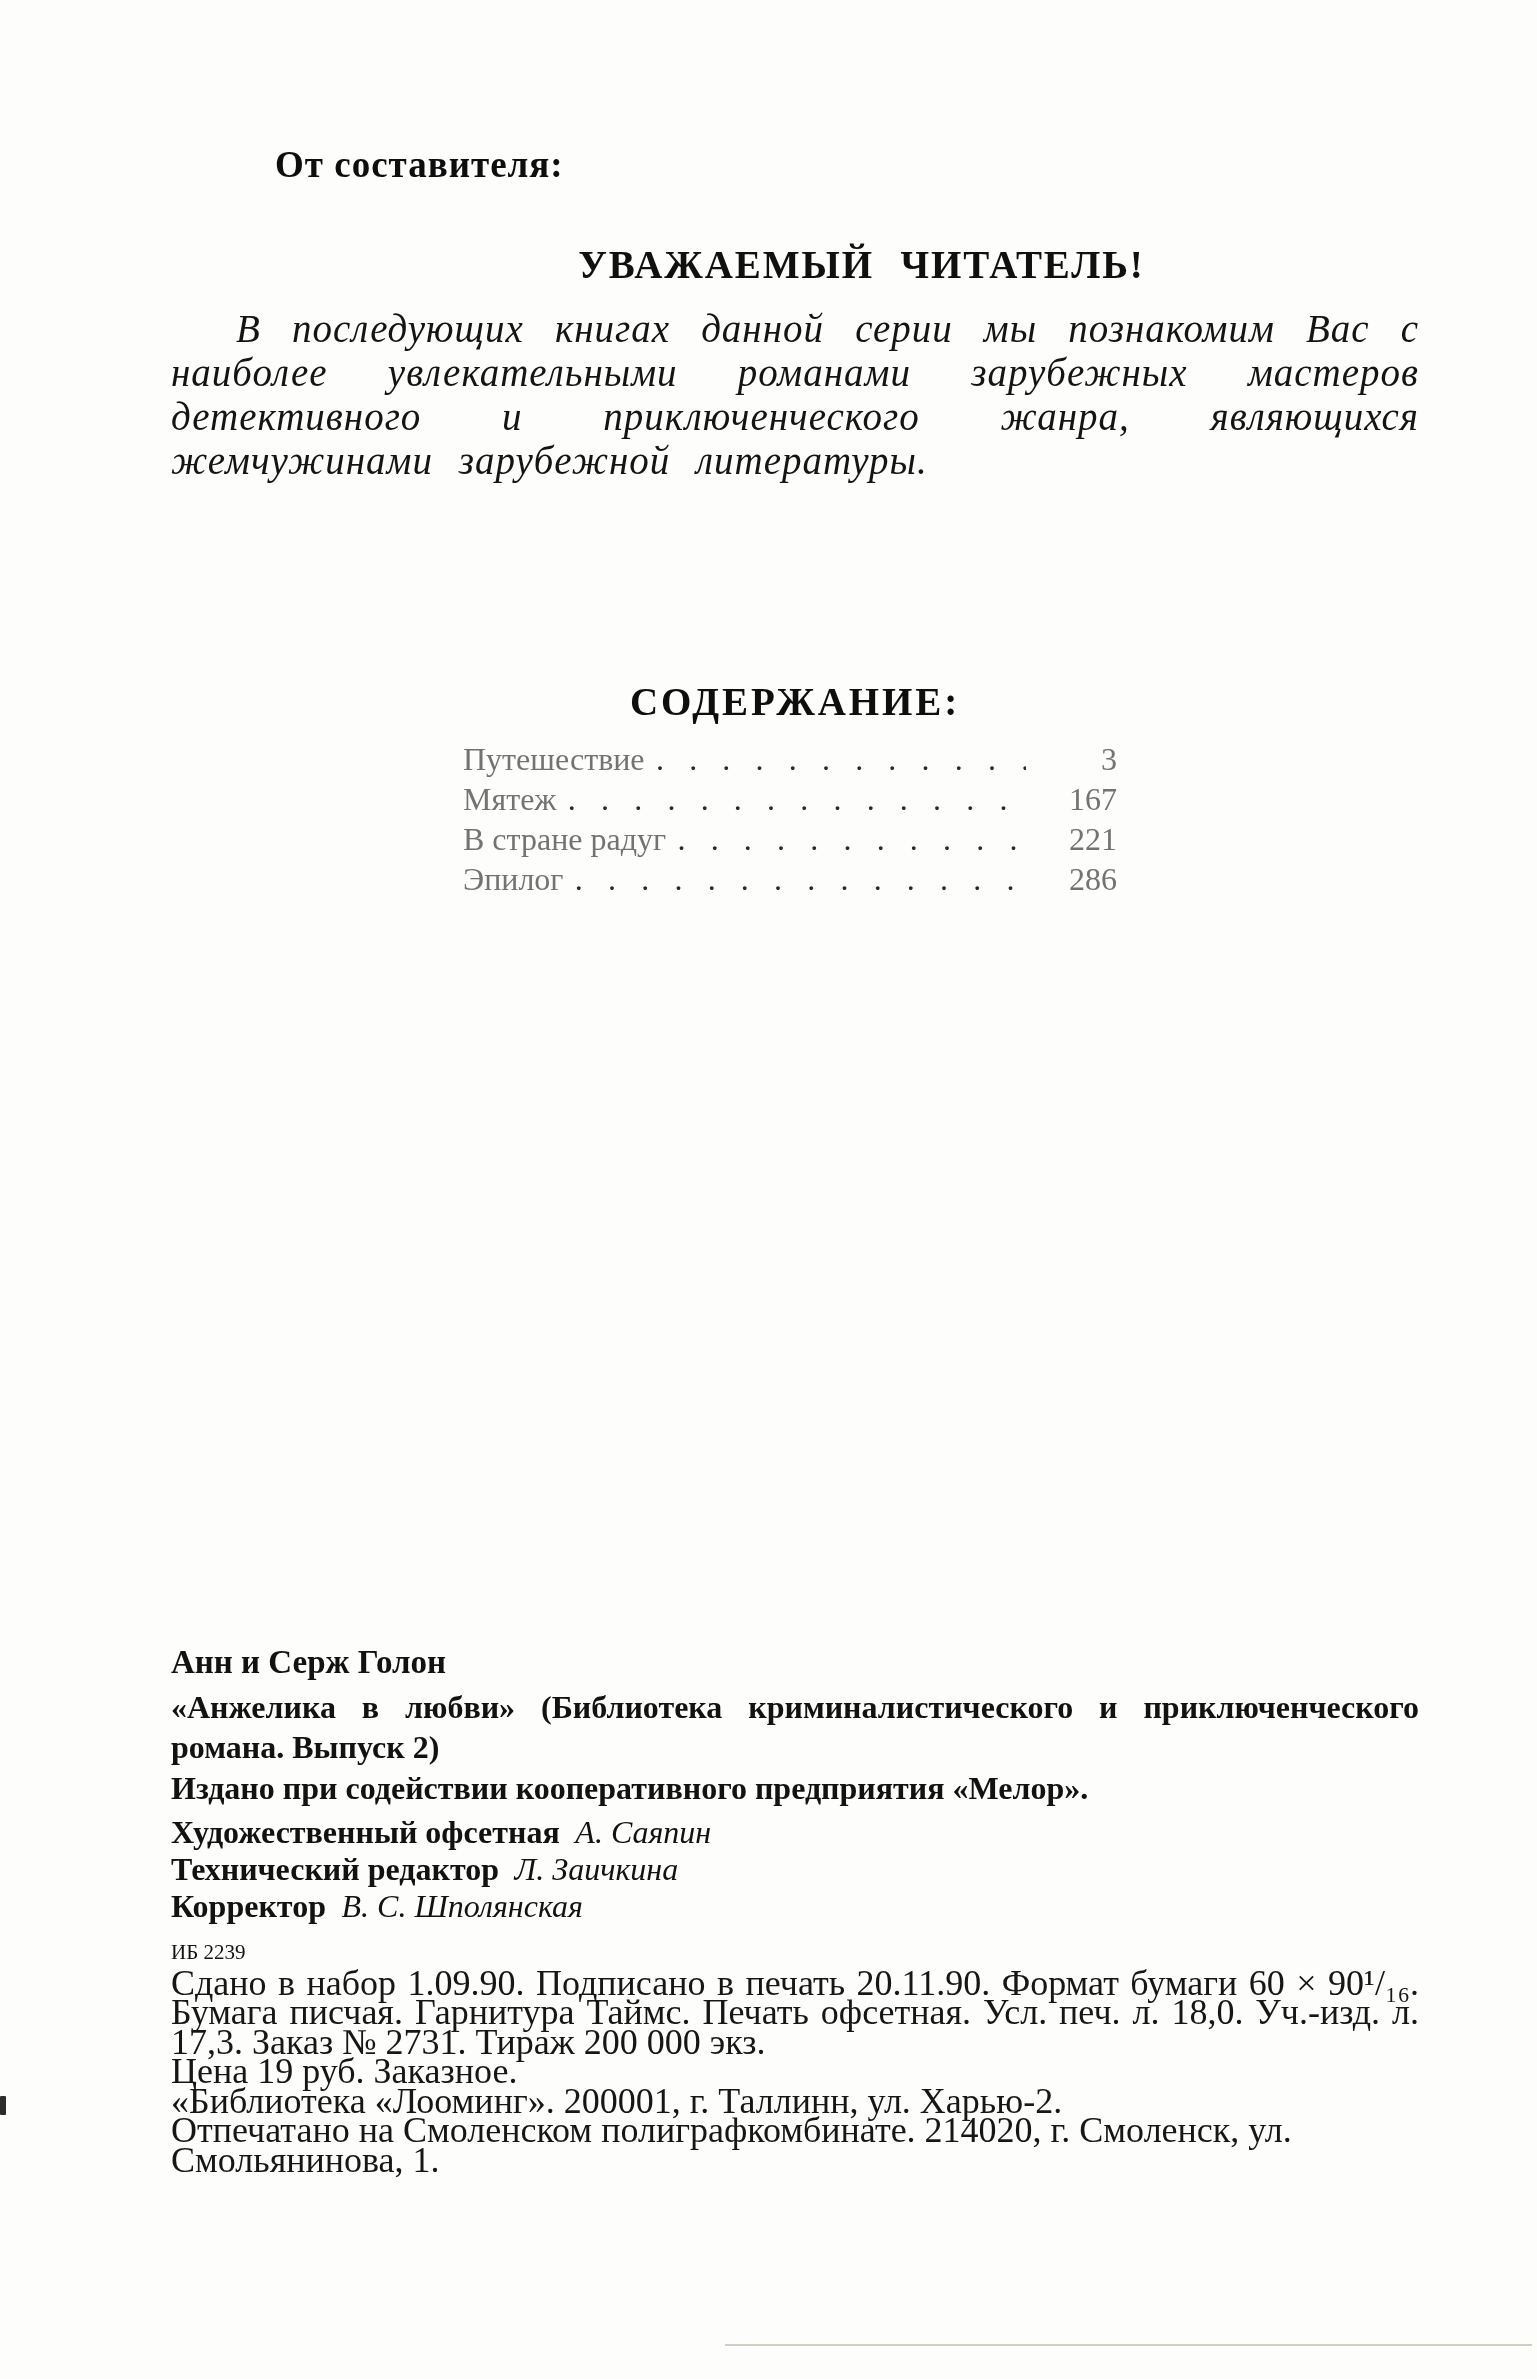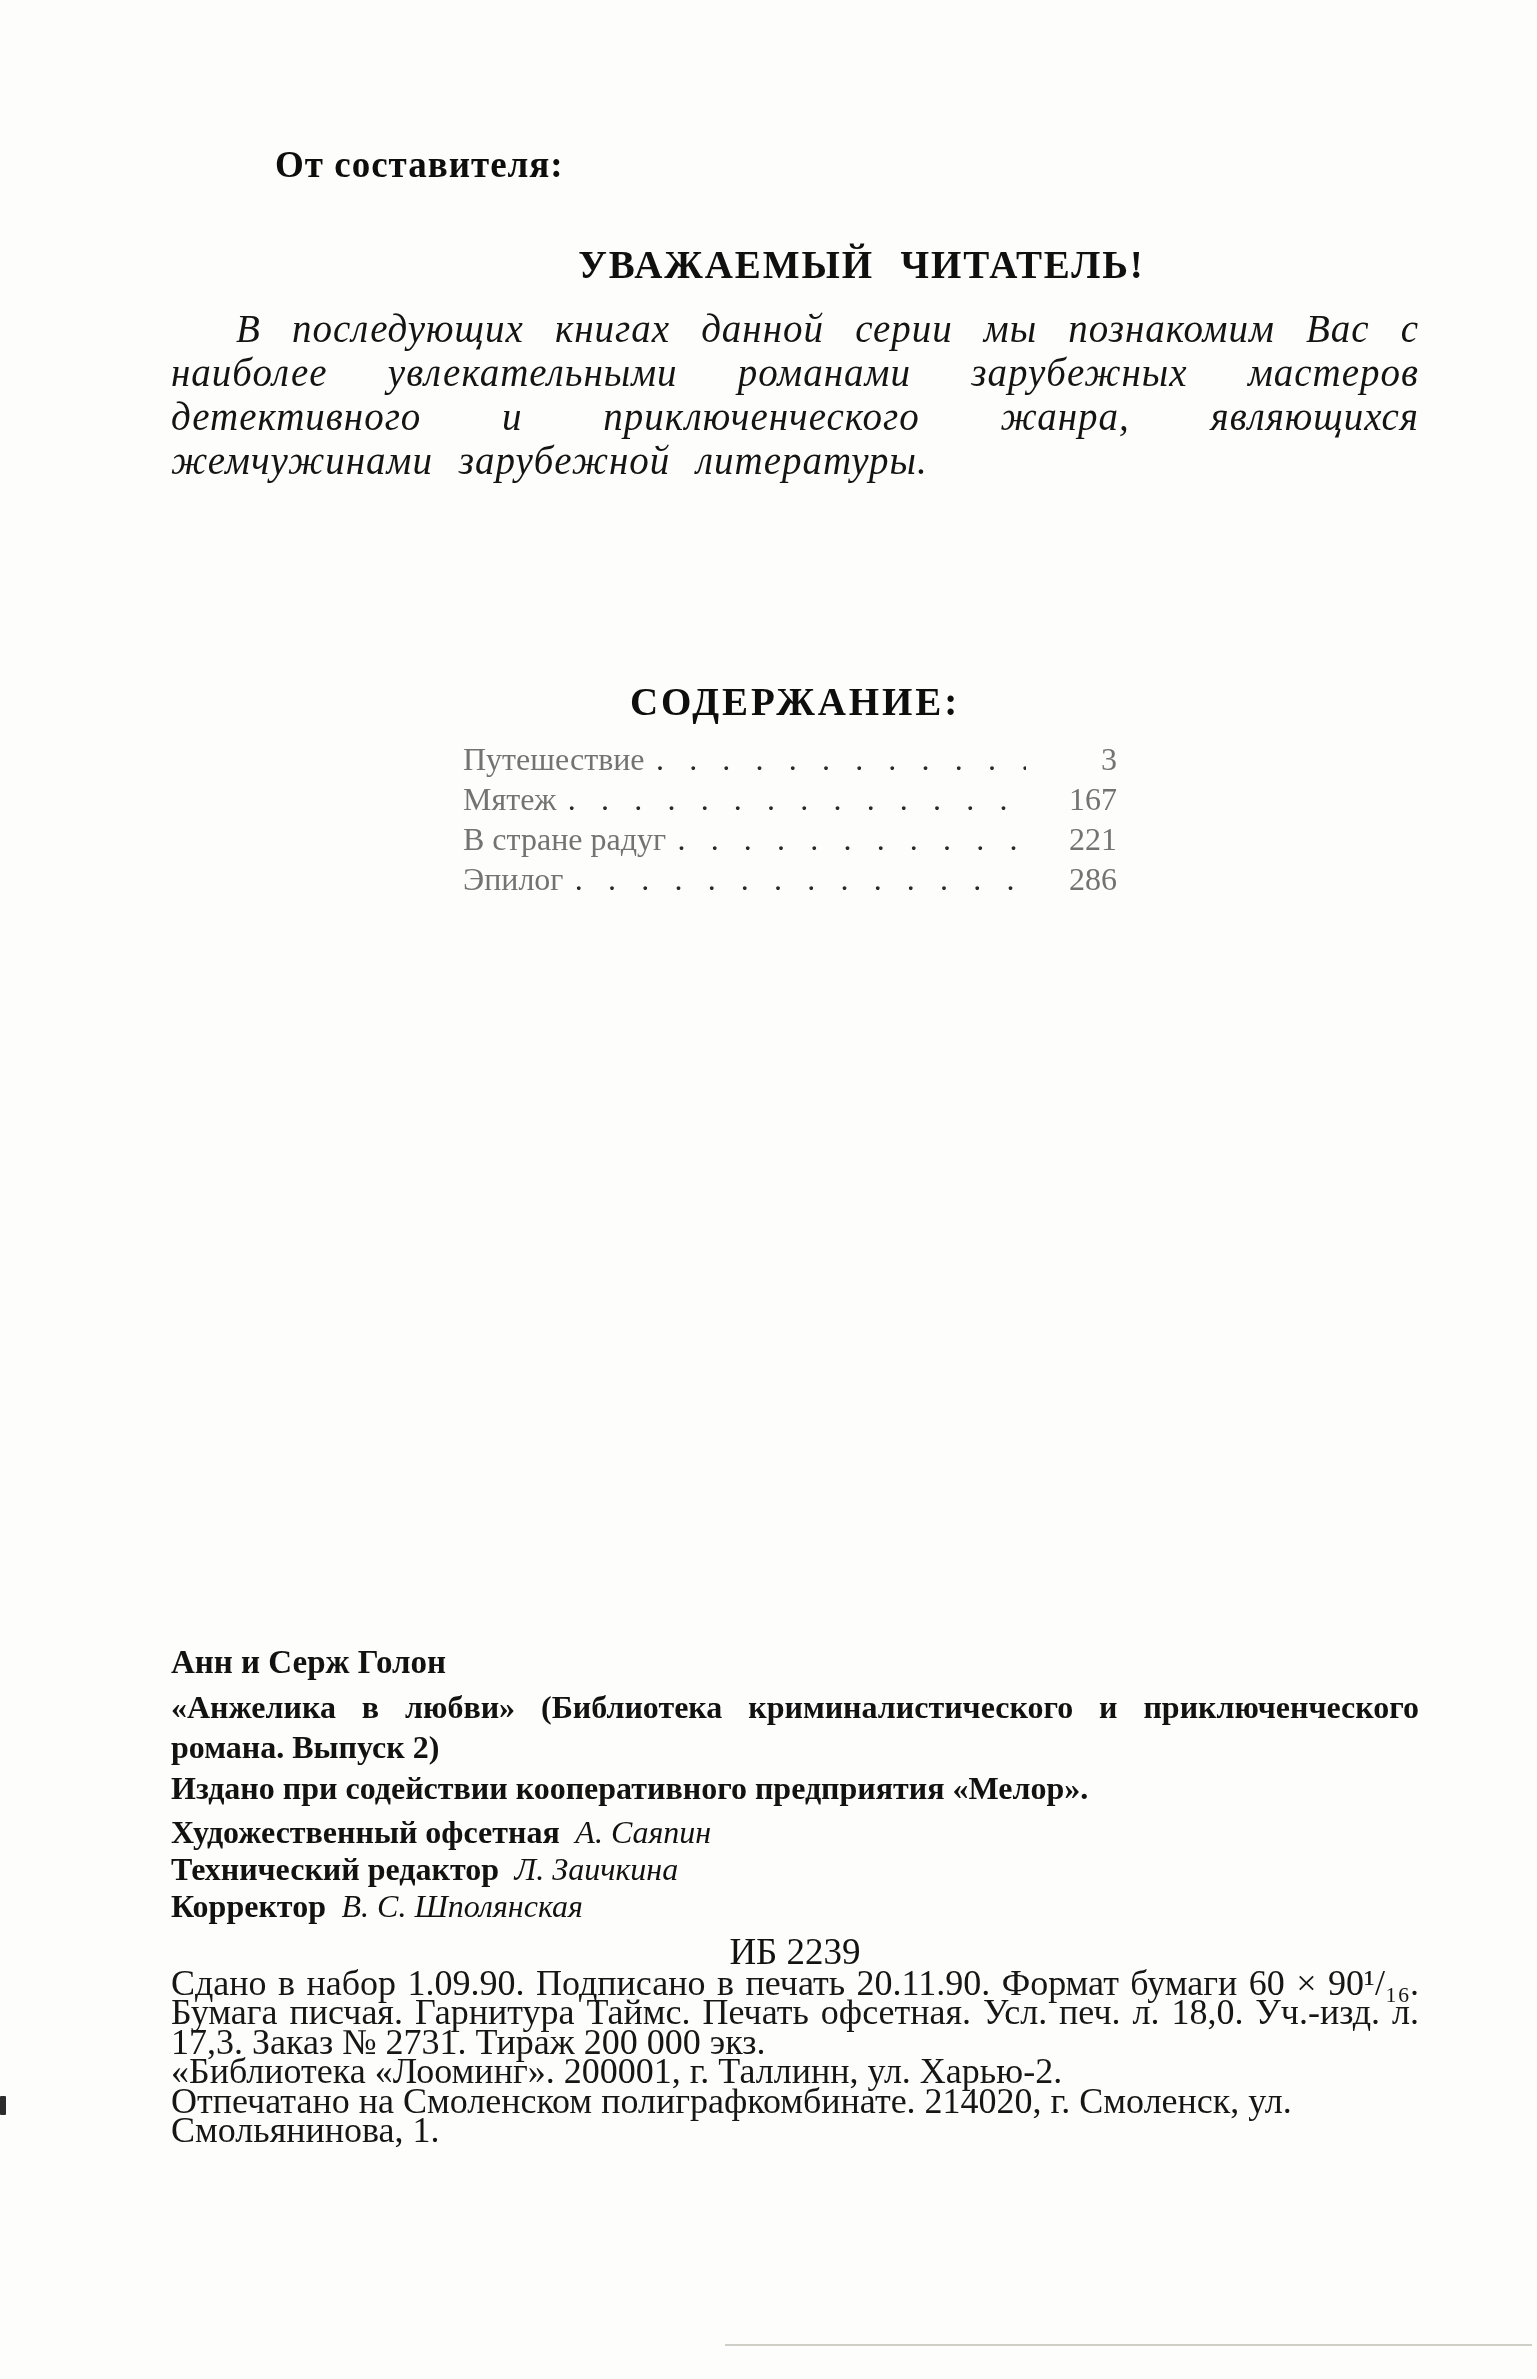--- a/index.html
+++ b/index.html
@@ -122,22 +122,21 @@
     font-weight: bold;
   }
   .editor-row .name {
     font-style: italic;
     font-weight: normal;
     margin-left: 7.6px;
   }
 
   .ib-line {
     margin-top: 11.4px;
-    text-align: center;
-    font-size: 37px;
+    font-size: 21px;
     line-height: 30px;
   }
   .imprint {
     margin-top: 1.9px;
     font-size: 36px;
     line-height: 29.5px;
     color: #161616;
   }
   .imprint-details { text-align: justify; }
   .imprint-line { text-align: left; }
@@ -218,20 +217,21 @@
         <p class="editor-row">
           <span class="role">Корректор</span>
           <span class="name">В. С. Шполянская</span>
         </p>
       </div>
 
       <p class="ib-line">ИБ 2239</p>
 
       <div class="imprint">
         <p class="imprint-details">Сдано в набор 1.09.90. Подписано в печать 20.11.90. Формат бумаги 60 × 90¹/₁₆. Бумага писчая. Гарнитура Таймс. Печать офсетная. Усл. печ. л. 18,0. Уч.-изд. л. 17,3. Заказ № 2731. Тираж 200 000 экз.</p>
+        <p class="imprint-line">Цена 19 руб. Заказное.</p>
         <p class="imprint-line">«Библиотека «Лооминг». 200001, г. Таллинн, ул. Харью-2.</p>
         <p class="imprint-line">Отпечатано на Смоленском полиграфкомбинате. 214020, г. Смоленск, ул. Смольянинова, 1.</p>
       </div>
 
     </div>
   </div>
 
   <div class="artifact-tick"></div>
   <div class="artifact-bottom-line"></div>
 </div>

